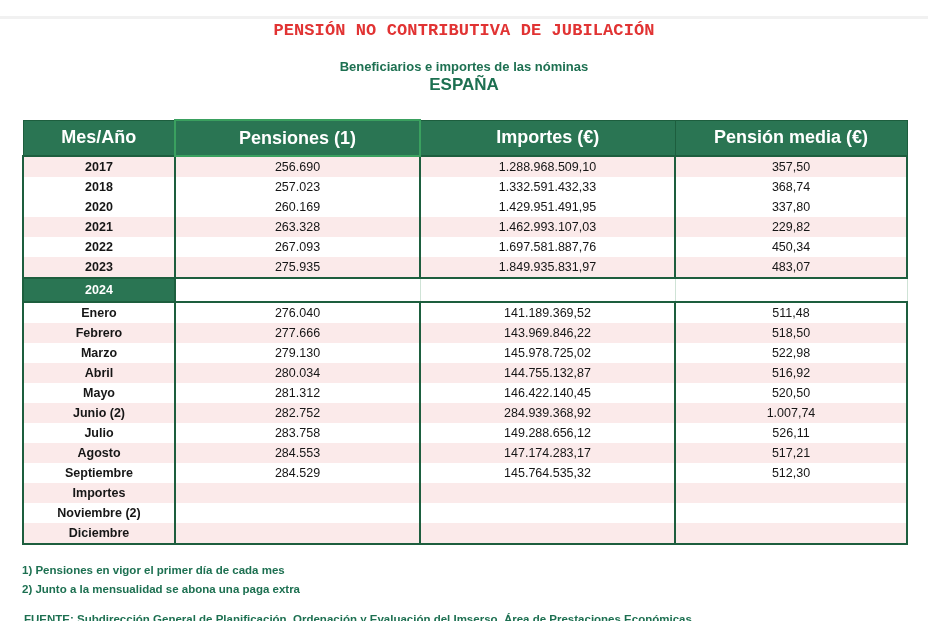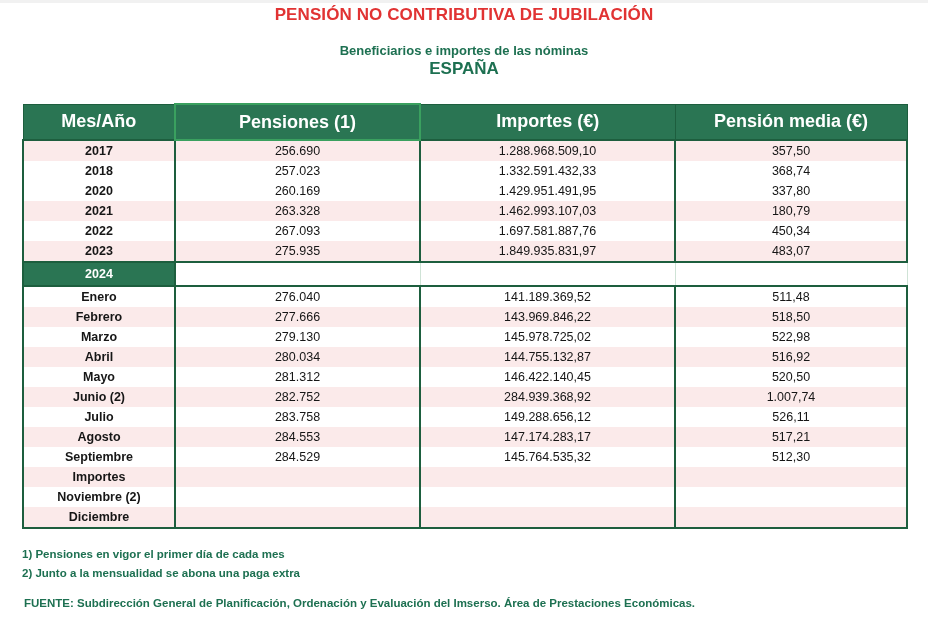--- a/index.html
+++ b/index.html
@@ -28,23 +28,24 @@
     box-sizing: border-box;
   }
 
   
   .title {
     text-align: center;
     color: #e13333;
     font-size: 17px;
     font-weight: bold;
     letter-spacing: 0.1px;
-    margin: 0;
+    margin: 16px;
     padding-top: 5px;
     line-height: 20px;
+    font-family: Liberation Mono, monospace;
   }
   .subtitle-block {
     text-align: center;
     margin-top: 17px;
   }
   .subtitle {
     color: #1d7051;
     font-size: 13px;
     font-weight: bold;
     line-height: 18px;
@@ -198,21 +199,21 @@
           <tr class="even">
             <td class="label">2020</td>
             <td>260.169</td>
             <td>1.429.951.491,95</td>
             <td>337,80</td>
           </tr>
           <tr class="odd">
             <td class="label">2021</td>
             <td>263.328</td>
             <td>1.462.993.107,03</td>
-            <td>180,79</td>
+            <td>229,82</td>
           </tr>
           <tr class="even">
             <td class="label">2022</td>
             <td>267.093</td>
             <td>1.697.581.887,76</td>
             <td>450,34</td>
           </tr>
           <tr class="odd year-end">
             <td class="label">2023</td>
             <td>275.935</td>

